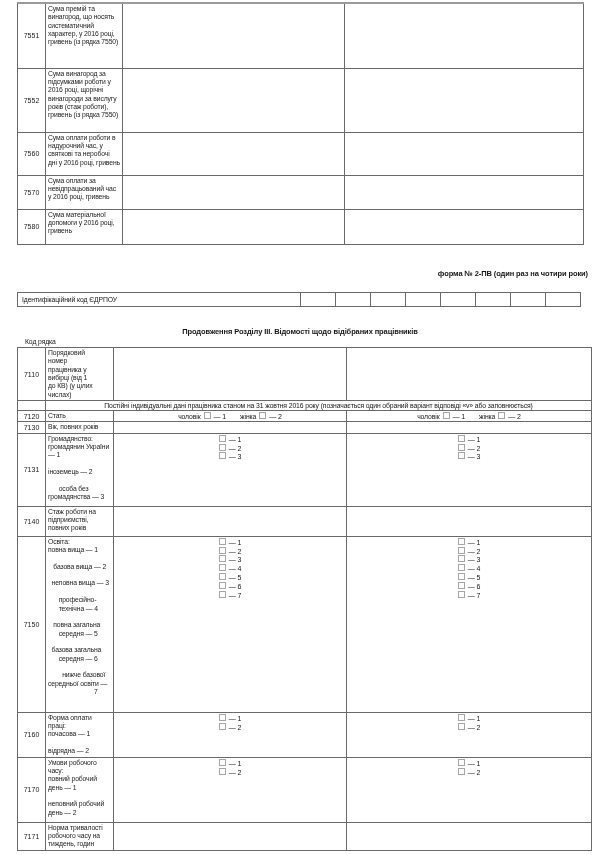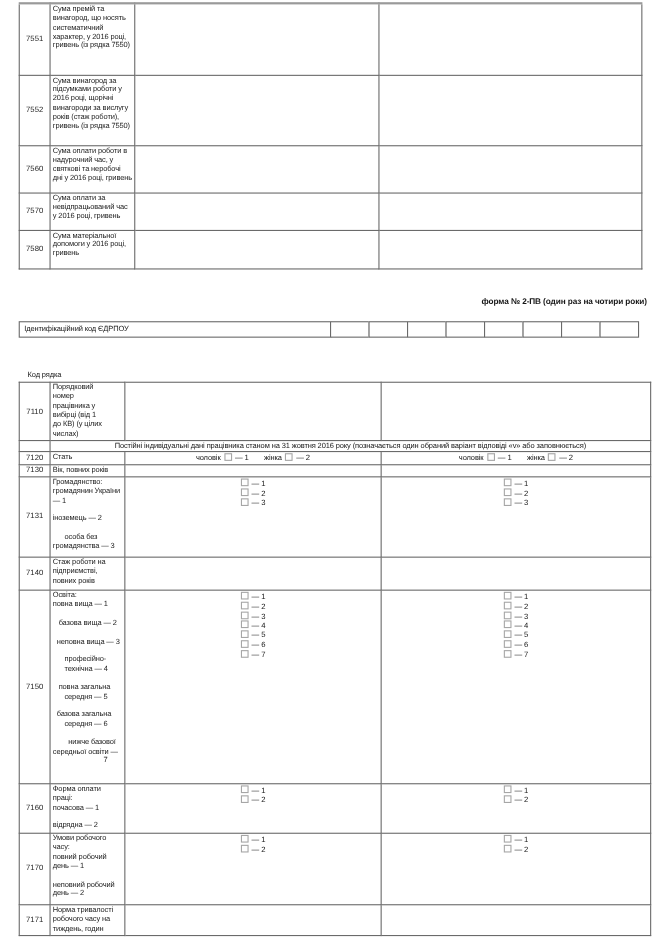--- a/index.html
+++ b/index.html
@@ -130,20 +130,21 @@
         <div class="edrpou-box"></div>
         <div class="edrpou-box"></div>
         <div class="edrpou-box"></div>
         <div class="edrpou-box"></div>
         <div class="edrpou-box"></div>
         <div class="edrpou-box"></div>
         <div class="edrpou-box"></div>
       </div>
   </div>
 
+  <div class="title">Продовження Розділу III. Відомості щодо відібраних працівників</div>
 
   <div class="kod">Код рядка</div>
 
   <table id="bottom-table">
     <colgroup>
         <col style="width:28px">
         <col style="width:68px">
         <col style="width:233px">
         <col style="width:245px">
       </colgroup>

